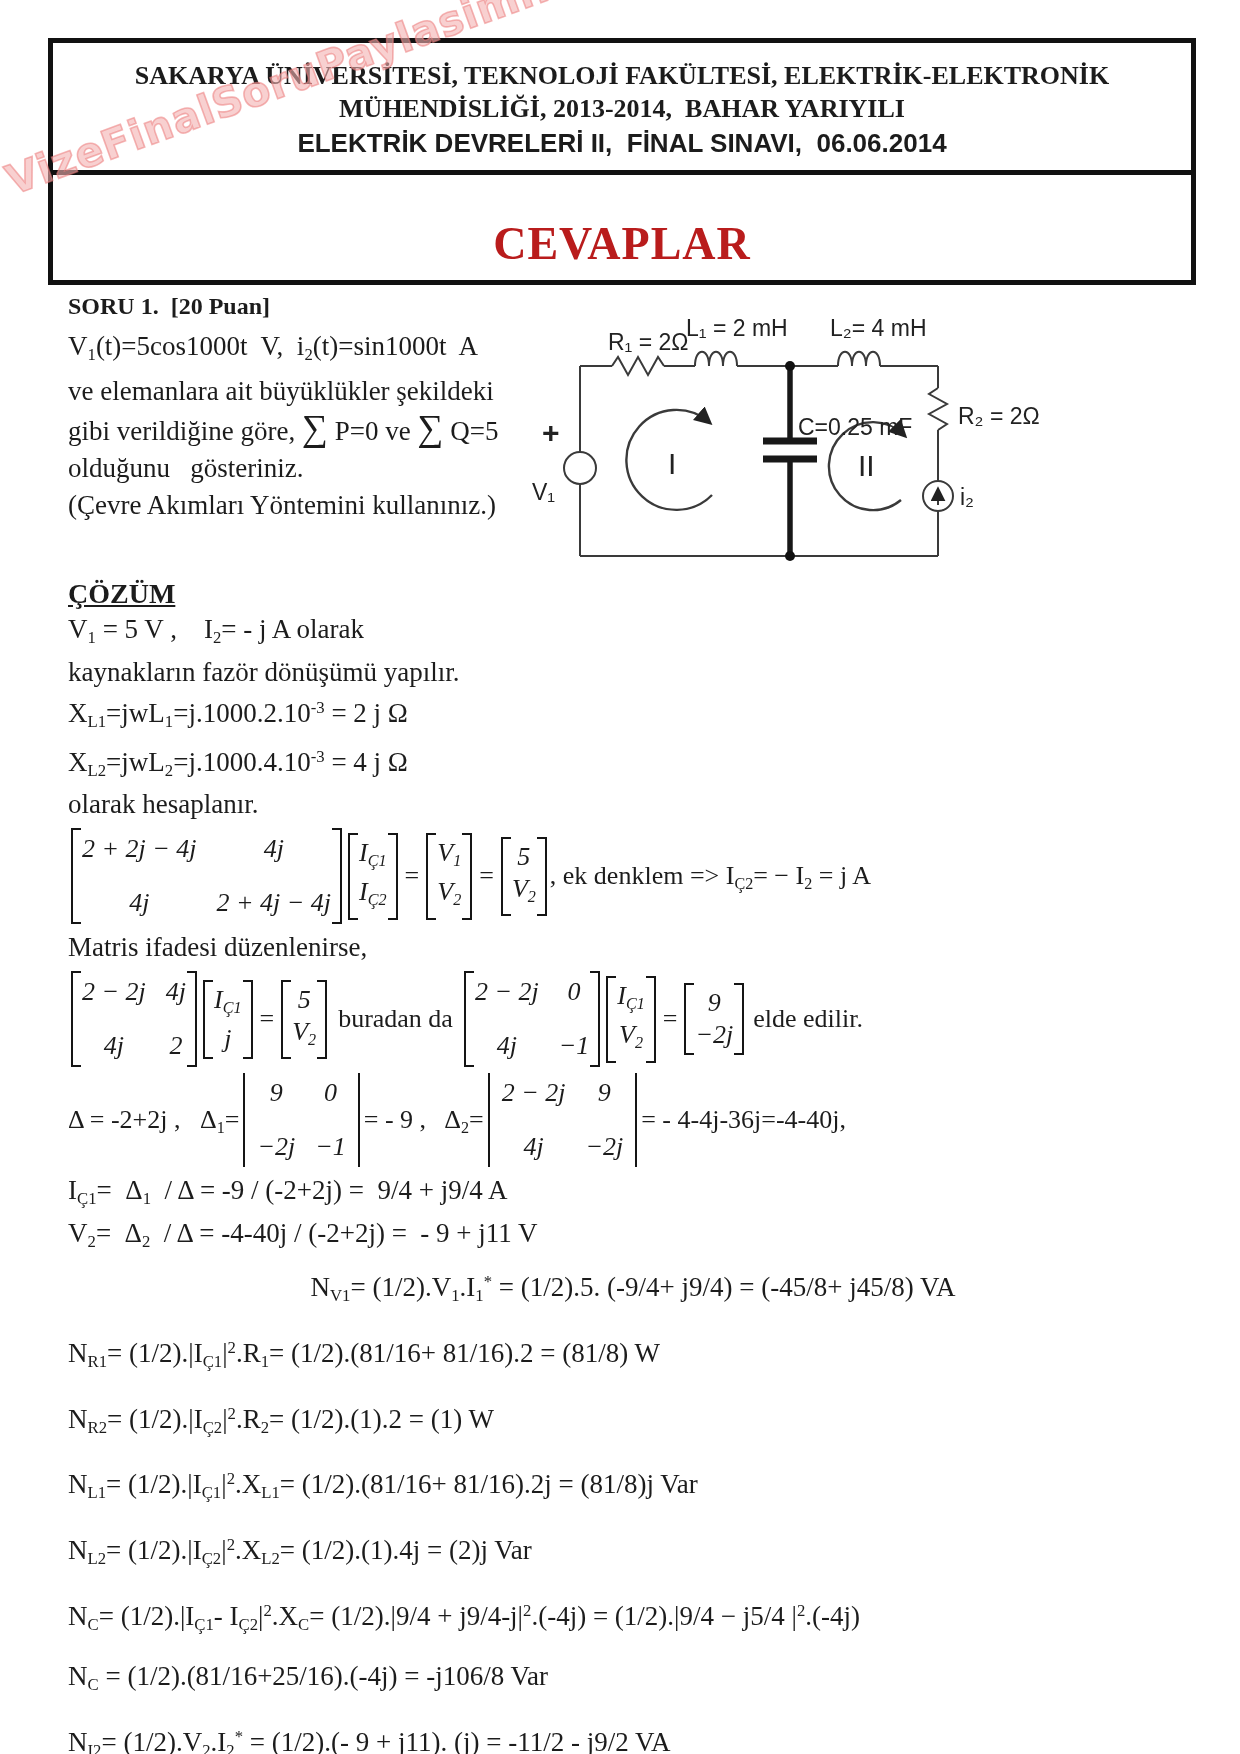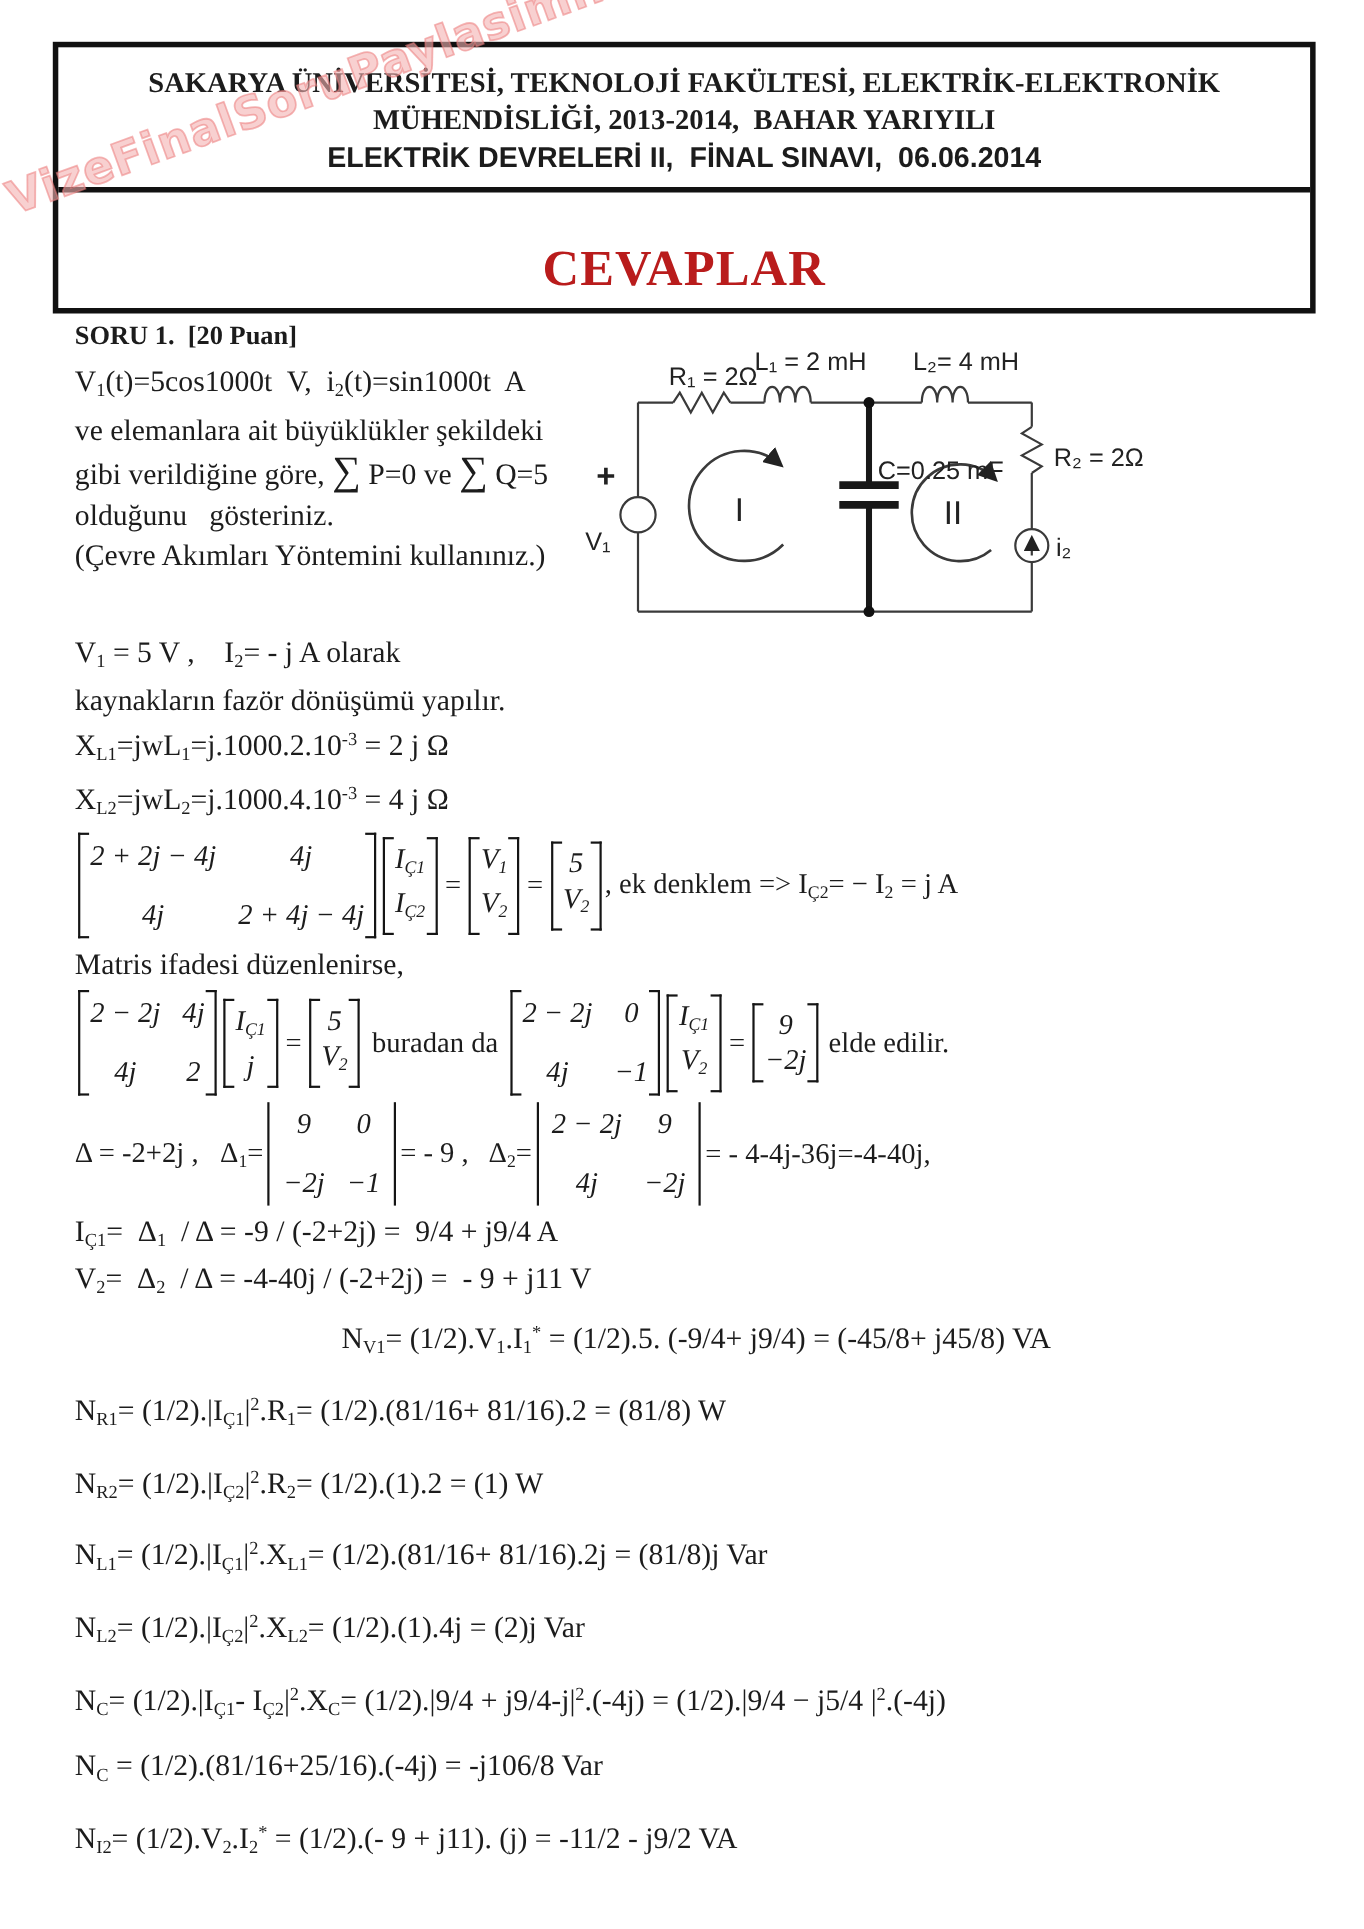--- a/index.html
+++ b/index.html
@@ -129,24 +129,26 @@
     <text x="298" y="147" font-size="23">C=0.25 mF</text>
     <text x="458" y="136" font-size="23">R₂ = 2Ω</text>
     <text x="42" y="155" font-size="30" font-weight="bold">+</text>
     <text x="32" y="212" font-size="23">V₁</text>
     <text x="460" y="217" font-size="23">i₂</text>
     <text x="168" y="186" font-size="30" font-family="Liberation Serif,serif">I</text>
     <text x="358" y="188" font-size="30" font-family="Liberation Serif,serif">II</text>
   </svg>
 
   <div class="sol">
+    <div class="sol-heading">ÇÖZÜM</div>
     <div class="sol-line"><span class="tk-n">V</span><span class="tk-b">1</span><span class="tk-n"> = 5 V ,    I</span><span class="tk-b">2</span><span class="tk-n">= - j A olarak</span></div>
     <div class="sol-line"><span class="tk-n">kaynakların fazör dönüşümü yapılır.</span></div>
     <div class="sol-line"><span class="tk-n">X</span><span class="tk-b">L1</span><span class="tk-n">=jwL</span><span class="tk-b">1</span><span class="tk-n">=j.1000.2.10</span><span class="tk-p">-3</span><span class="tk-n"> = 2 j Ω</span></div>
     <div class="sol-line"><span class="tk-n">X</span><span class="tk-b">L2</span><span class="tk-n">=jwL</span><span class="tk-b">2</span><span class="tk-n">=j.1000.4.10</span><span class="tk-p">-3</span><span class="tk-n"> = 4 j Ω</span></div>
+    <div class="sol-line"><span class="tk-n">olarak hesaplanır.</span></div>
 
     <div class="mat-line">
       <span class="bmat"><span class="g22">
         <span>2 + 2j − 4j</span><span>4j</span>
         <span>4j</span><span>2 + 4j − 4j</span>
       </span></span>
       <span class="bmat"><span class="g21">
         <span><span class="tk-n">I</span><span class="tk-b">Ç1</span></span><span><span class="tk-n">I</span><span class="tk-b">Ç2</span></span>
       </span></span>
       <span class="meq">=</span>

